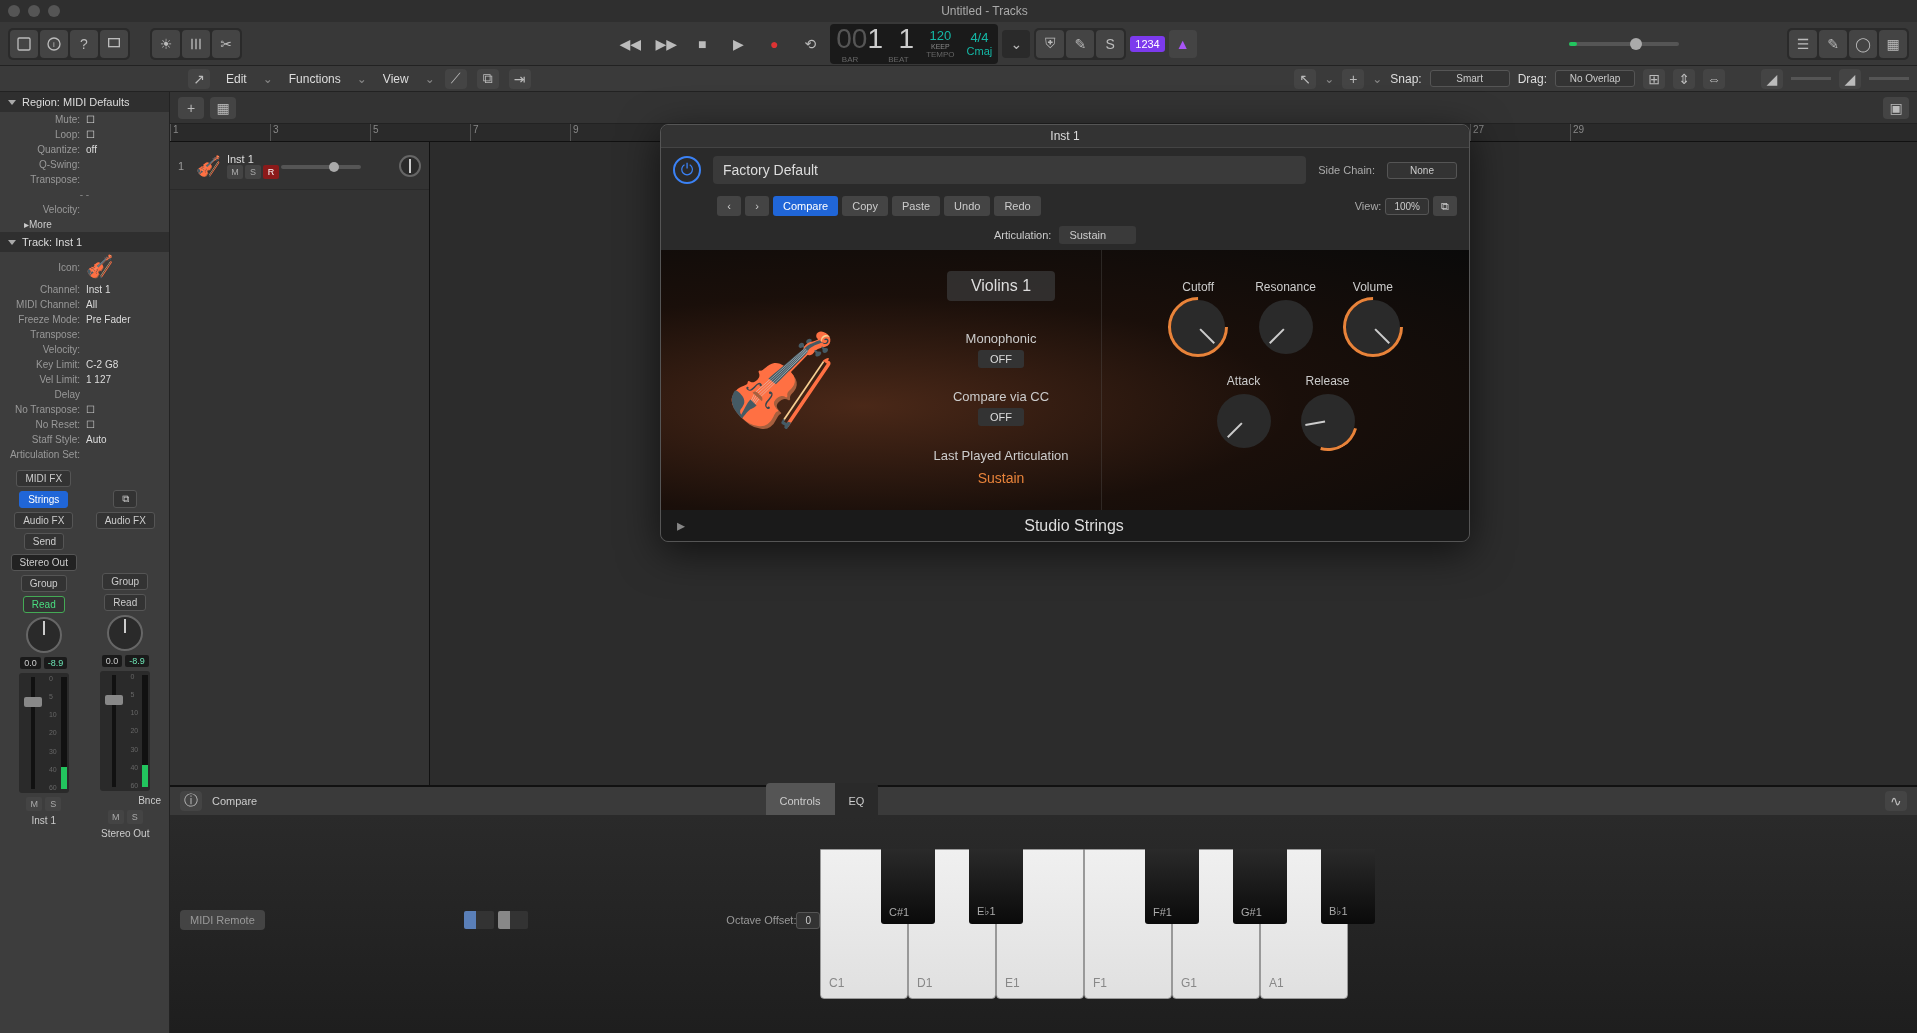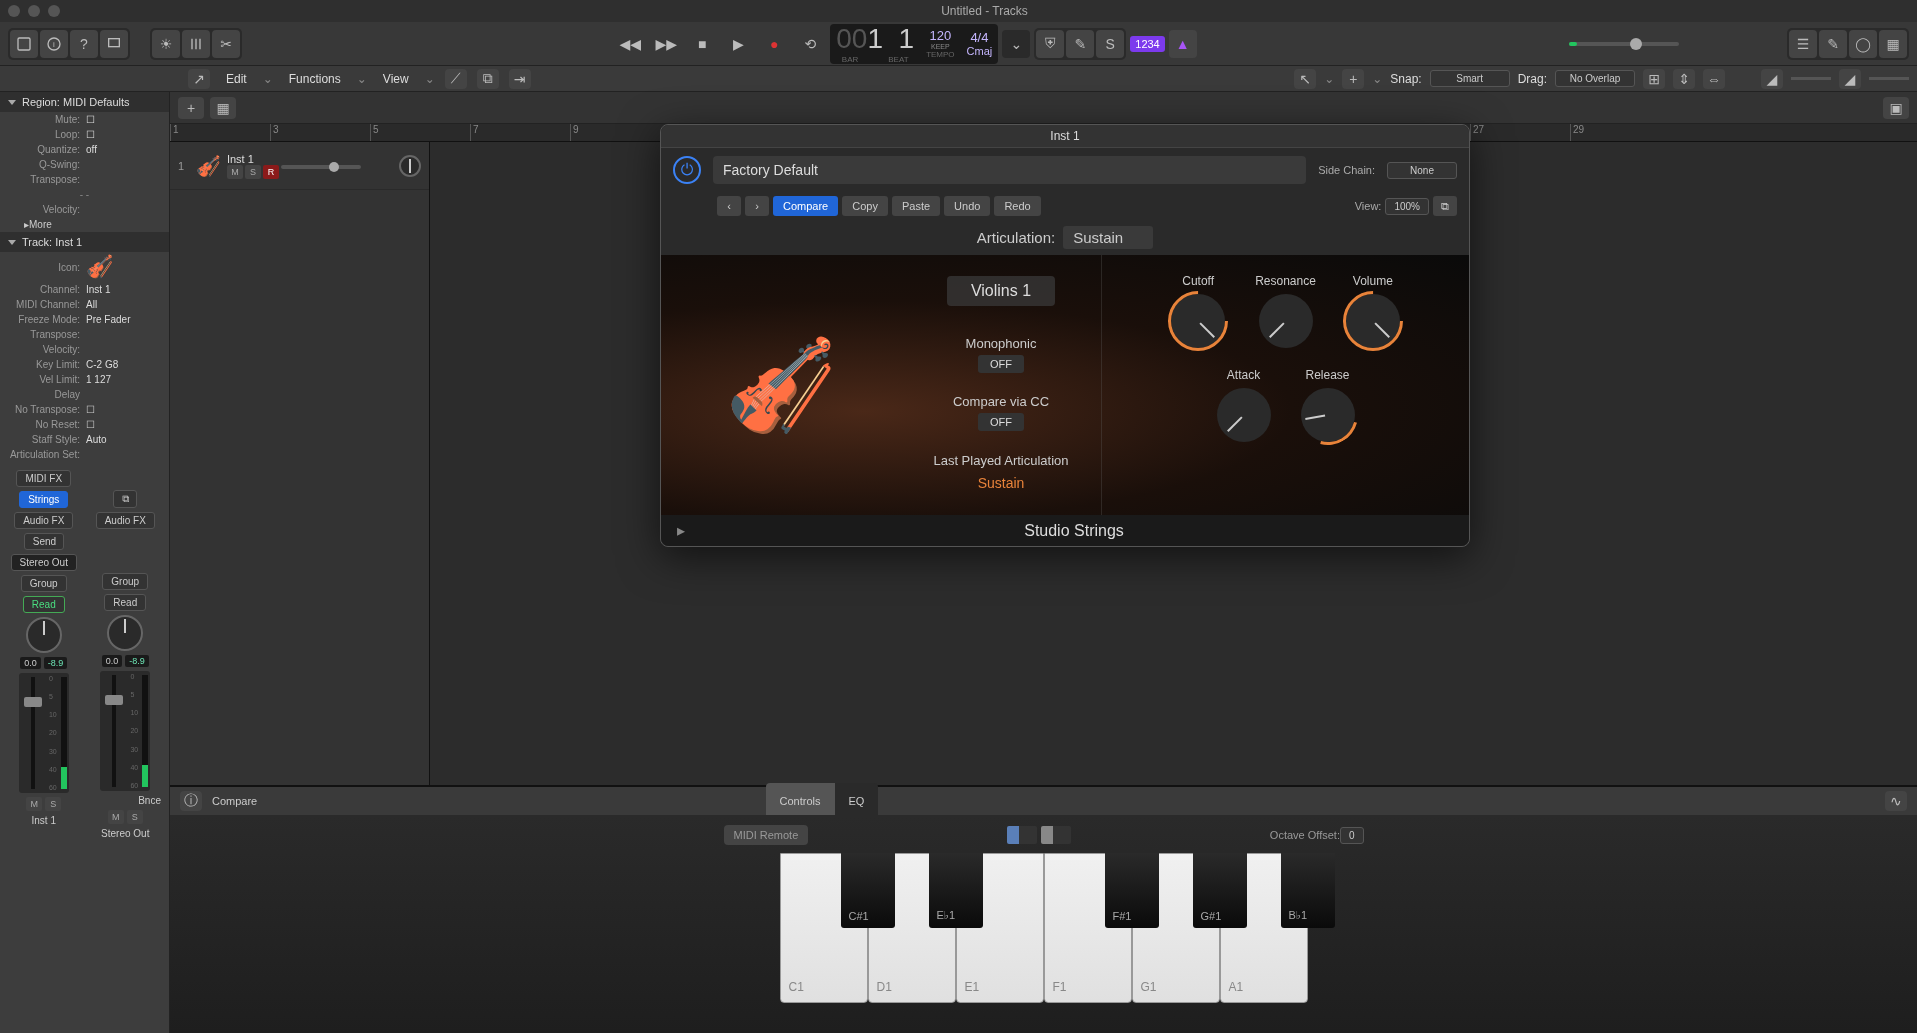--- a/index.html
+++ b/index.html
@@ -17,21 +17,21 @@
 .tbtn svg { width: 16px; height: 16px; fill: #bbb; }
 .tgroup { display: flex; gap: 2px; background: #2a2a2a; border-radius: 5px; padding: 2px; }
 .spacer { flex: 1; }
 .transport { display: flex; gap: 4px; align-items: center; }
 .transport .tbtn { background: transparent; width: 32px; }
 .lcd { background: #1a1a1a; border-radius: 4px; display: flex; align-items: center; padding: 4px 6px; gap: 12px; height: 40px; }
 .lcd-big { font-size: 28px; color: #ccc; font-weight: 300; }
 .lcd-big .dim { color: #555; }
 .lcd-col { display: flex; flex-direction: column; align-items: center; }
 .lcd-label { font-size: 8px; color: #666; text-transform: uppercase; }
-.lcd-val { font-size: 13px; color: #c4b5fd; }
+.lcd-val { font-size: 13px; color: #14b8a6; }
 .count { background: #7c3aed; color: #fff; border-radius: 3px; padding: 2px 5px; font-size: 11px; }
 .prog { width: 110px; height: 4px; background: #555; border-radius: 2px; position: relative; }
 .prog-knob { width: 12px; height: 12px; background: #aaa; border-radius: 50%; position: absolute; top: -4px; left: 55%; }
 
 
 .secbar { height: 26px; background: #3a3a3a; display: flex; align-items: center; padding: 0 8px; gap: 10px; font-size: 12px; color: #ddd; border-bottom: 1px solid #222; }
 .secbar .menu { padding: 2px 6px; border-radius: 3px; }
 .secbar-right { margin-left: auto; display: flex; gap: 8px; align-items: center; }
 
 
@@ -81,49 +81,49 @@
 
 .plugin { position: absolute; left: 660px; top: 124px; width: 810px; background: #2a2a2a; border: 1px solid #555; border-radius: 8px; box-shadow: 0 10px 40px rgba(0,0,0,.6); z-index: 100; }
 .plugin-title { text-align: center; padding: 4px; color: #ddd; font-size: 12px; border-bottom: 1px solid #444; background: #333; border-radius: 8px 8px 0 0; }
 .plugin-hdr { display: flex; align-items: center; padding: 8px 12px; gap: 12px; }
 .power { width: 28px; height: 28px; border: 2px solid #3b82f6; border-radius: 50%; display: flex; align-items: center; justify-content: center; color: #3b82f6; font-size: 16px; }
 .preset { flex: 1; background: #3a3a3a; padding: 6px 10px; border-radius: 4px; color: #ddd; font-size: 14px; }
 .plugin-sub { display: flex; align-items: center; padding: 4px 12px; gap: 4px; }
 .navbtn { width: 24px; height: 20px; background: #444; border-radius: 3px; display: flex; align-items: center; justify-content: center; color: #ccc; font-size: 11px; }
 .segbtn { padding: 4px 10px; font-size: 11px; color: #ccc; background: #444; border-radius: 3px;}
 .segbtn.active { background: #2066d8; color: #fff;}
-.plugin-artic { display: flex; justify-content: center; padding: 6px; gap: 8px; align-items: center; font-size: 15px; }
+.plugin-artic { display: flex; justify-content: center; padding: 6px; gap: 8px; align-items: center; font-size: 11px; }
 .artic-sel { background: #3a3a3a; padding: 3px 30px 3px 10px; border-radius: 3px; }
 .plugin-body { background: radial-gradient(ellipse at 25% 60%, #4a2818 0%, #1a0f0a 50%, #0a0a0a 100%); display: flex; padding: 0; height: 260px; }
 .plugin-left { flex: 0 0 240px; display: flex; align-items: center; justify-content: center; font-size: 90px; }
 .plugin-mid { flex: 0 0 200px; display: flex; flex-direction: column; align-items: center; justify-content: space-around; padding: 10px 0; }
 .plugin-top-label { background: rgba(60,60,60,.7); padding: 6px 24px; border-radius: 4px; font-size: 16px; color: #ddd; margin-bottom: 8px;}
 .pm-group { text-align: center; }
 .pm-label { color: #ccc; font-size: 13px; }
 .pm-val { background: #333; padding: 3px 12px; border-radius: 3px; display: inline-block; margin-top: 4px; color: #ddd; font-size: 11px; }
 .pm-val.orange { background: none; color: #e8833a; font-size: 14px; }
-.plugin-right { flex: 1; display: flex; flex-direction: column; align-items: center; padding: 9px 20px; border-left: 1px solid rgba(100,100,100,.3); }
+.plugin-right { flex: 1; display: flex; flex-direction: column; align-items: center; padding: 20px 20px; border-left: 1px solid rgba(100,100,100,.3); }
 .knob-row { display: flex; gap: 30px; margin: 10px 0; }
 .knob-ctl { display: flex; flex-direction: column; align-items: center; gap: 6px; }
 .knob-lbl { color: #ccc; font-size: 12px; }
 .knob { width: 54px; height: 54px; border-radius: 50%; background: #2a2a2a; position: relative; }
 .knob-arc { position: absolute; inset: -3px; border-radius: 50%; border: 3px solid transparent; }
 .knob-arc.full { border-color: #e8833a; border-top-color: transparent; transform: rotate(45deg);}
 .knob-arc.tiny { border-bottom-color: #e8833a; transform: rotate(-30deg); }
 .knob-ind { position: absolute; width: 2px; height: 20px; background: #ccc; left: 50%; top: 4px; transform-origin: 50% 23px; }
 .plugin-footer { background: #1a1a1a; text-align: center; padding: 6px; color: #ddd; font-size: 16px; border-radius: 0 0 8px 8px; display:flex; align-items:center;}
 .plugin-footer .disc { margin-left: 10px; color: #888; }
 
 
 .bottom { height: 248px; background: #2e2e2e; border-top: 2px solid #111; display: flex; flex-direction: column; position: absolute; bottom: 0; left: 170px; right: 0; background:#383838; }
 .bottom-bar { height: 28px; background: #3a3a3a; display: flex; align-items: center; padding: 0 10px; gap: 10px; font-size: 11px; }
 .seg { display: flex; background: #2a2a2a; border-radius: 4px; overflow: hidden; margin: 0 auto; }
 .seg-btn { padding: 12px 14px; color: #ccc; }
 .seg-btn.active { background: #555; }
-.kbd-area { flex: 1; background: linear-gradient(#2a2a2a, #1e1e1e); display: flex; flex-direction: column; align-items: center; padding: 10px;}
+.kbd-area { flex: 1; background: linear-gradient(#2a2a2a, #1e1e1e); display: flex; flex-direction: row; align-items: center; padding: 10px;}
 .kbd-top { display: flex; gap: 20px; align-items: center; width: 640px; justify-content: space-between; margin-bottom: 8px;}
 .midi-rem { background: #444; padding: 4px 10px; border-radius: 4px; color: #999; font-size: 11px;}
 .oct-ic { display: flex; gap: 4px; }
 .oct-ic span { display: inline-block; width: 30px; height: 18px; background: linear-gradient(90deg, #5a7fb8 40%, #333 40%); border-radius: 2px;}
 .keys { display: flex; height: 150px; position: relative; }
 .wkey { width: 88px; height: 150px; background: linear-gradient(#f0f0f0, #e0e0e0); border: 1px solid #999; border-radius: 0 0 4px 4px; position: relative; }
 .wkey-lbl { position: absolute; bottom: 8px; left: 8px; color: #888; font-size: 12px; }
 .bkey { width: 54px; height: 75px; background: linear-gradient(#2a2a2a, #0a0a0a); position: absolute; top: 0; border-radius: 0 0 3px 3px; z-index: 2; }
 .bkey-lbl { position: absolute; bottom: 6px; left: 8px; color: #aaa; font-size: 11px; }
 

